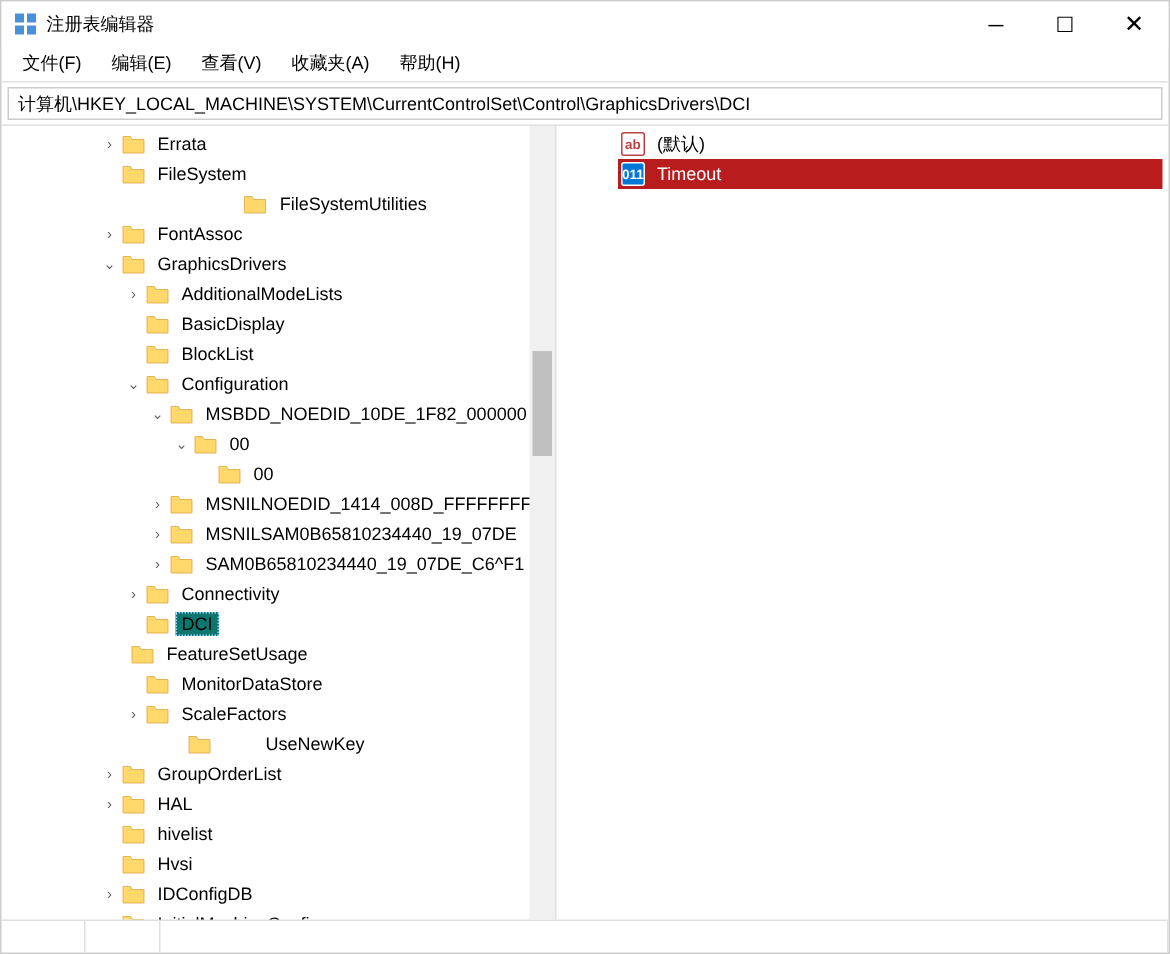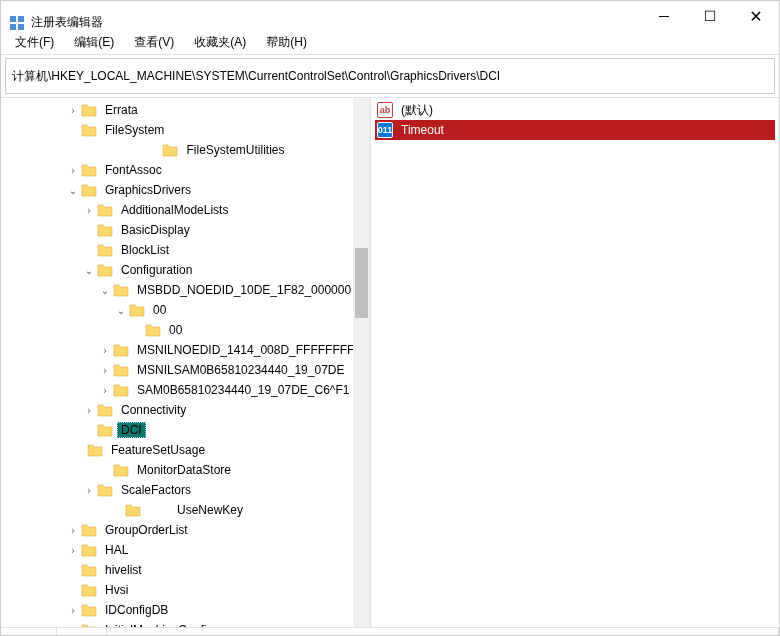--- a/index.html
+++ b/index.html
@@ -1,39 +1,39 @@
 <!DOCTYPE html>
 <html><head>
 <meta charset="utf-8">
 <style>
 * { box-sizing: border-box; margin: 0; padding: 0; }
 body { font-family: "Microsoft YaHei", "Segoe UI", sans-serif; font-size: 12px; background: #fff; width: 780px; height: 636px; overflow: hidden; border: 1px solid #ccc; }
-.titlebar { height: 30px; display: flex; align-items: flex-end; padding: 0 0 0 8px; background: #fff; }
+.titlebar { height: 30px; display: flex; align-items: center; padding: 0 0 0 8px; background: #fff; }
 .titlebar-icon { width: 16px; height: 16px; margin-right: 6px; }
 .titlebar-title { flex: 1; font-size: 12px; }
 .titlebar-btns { display: flex; height: 100%; }
 .titlebar-btn { width: 46px; display: flex; align-items: center; justify-content: center; font-size: 14px; }
 .titlebar-btn.close { font-size: 16px; }
 .menubar { height: 24px; display: flex; align-items: center; padding: 0 4px; border-bottom: 1px solid #e0e0e0; }
 .menu-item { padding: 3px 10px; cursor: default; }
-.addressbar { height: 36px; border: 1px solid #ccc; margin: 3px 4px; padding: 2px 6px; display: flex; align-items: center; font-size: 12px; }
+.addressbar { height: 22px; border: 1px solid #ccc; margin: 3px 4px; padding: 2px 6px; display: flex; align-items: center; font-size: 12px; }
 .main { display: flex; height: 530px; border-top: 1px solid #e0e0e0; }
 .left-pane { width: 370px; overflow: hidden; position: relative; border-right: 1px solid #e0e0e0; }
 .tree { padding: 2px 0; overflow-y: hidden; height: 100%; }
 .tree-row { display: flex; align-items: center; height: 20px; white-space: nowrap; cursor: default; }
 .tree-row.selected .label-box { background: #0f766e; border: 1px dotted #99d1ff; padding: 0 3px; }
 .expander { width: 16px; display: inline-flex; justify-content: center; align-items: center; color: #666; font-size: 10px; }
 .expander.empty { visibility: hidden; }
 .folder-icon { width: 16px; height: 14px; display: inline-block; margin-right: 4px; }
 .label-box { padding: 1px 4px; }
 .right-pane { flex: 1; overflow: hidden; }
 .list-header { height: 22px; display: flex; align-items: center; border-bottom: 1px solid #e0e0e0; background: #fff; }
 .col-name { padding: 2px 8px; font-size: 12px; }
 .list-body { padding: 2px 4px; }
-.list-row { display: flex; align-items: center; height: 20px; padding: 0 2px; }
+.list-row { display: flex; align-items: center; height: 20px; padding: 0 2px; margin-left: 37px; }
 .list-row.selected { background: #b91c1c; color: #fff; }
 .list-row.selected .label-box { color: #fff; }
 .val-icon { width: 16px; height: 16px; margin-right: 4px; display: inline-flex; align-items: center; justify-content: center; font-size: 9px; font-weight: bold; border: 1px solid; border-radius: 2px; }
 .val-icon.str { color: #c04040; border-color: #c04040; background: #fff; }
 .val-icon.dword { color: #4060c0; border-color: #4060c0; background: #fff; }
 .list-row.selected .val-icon.dword { border-color: #fff; background: #0078d7; color: #fff; }
 .vscroll { position: absolute; right: 0; top: 0; width: 17px; height: 100%; background: #f0f0f0; }
 .vscroll-thumb { position: absolute; left: 2px; width: 13px; background: #c0c0c0; top: 150px; height: 70px; }
 .statusbar { height: 22px; border-top: 1px solid #e0e0e0; display: flex; }
 .statusbar-section { border-right: 1px solid #e0e0e0; height: 100%; }
@@ -192,21 +192,21 @@
             </svg></span>
           <span class="label-box">DCI</span>
         </div>
         <div class="tree-row" style="padding-left: 70px;">
           <span class="expander empty">›</span>
           <span class="folder-icon"><svg viewBox="0 0 16 14">
               <path d="M1 2 L6 2 L7 4 L15 4 L15 13 L1 13 Z" fill="#ffd86b" stroke="#d9a23a" stroke-width="0.5"></path>
             </svg></span>
           <span class="label-box">FeatureSetUsage</span>
         </div>
-        <div class="tree-row" style="padding-left: 80px; margin-left: 16px;">
+        <div class="tree-row" style="padding-left: 80px;">
           <span class="expander empty">›</span>
           <span class="folder-icon"><svg viewBox="0 0 16 14">
               <path d="M1 2 L6 2 L7 4 L15 4 L15 13 L1 13 Z" fill="#ffd86b" stroke="#d9a23a" stroke-width="0.5"></path>
             </svg></span>
           <span class="label-box">MonitorDataStore</span>
         </div>
         <div class="tree-row" style="padding-left: 80px;">
           <span class="expander">›</span>
           <span class="folder-icon"><svg viewBox="0 0 16 14">
               <path d="M1 2 L6 2 L7 4 L15 4 L15 13 L1 13 Z" fill="#ffd86b" stroke="#d9a23a" stroke-width="0.5"></path>

